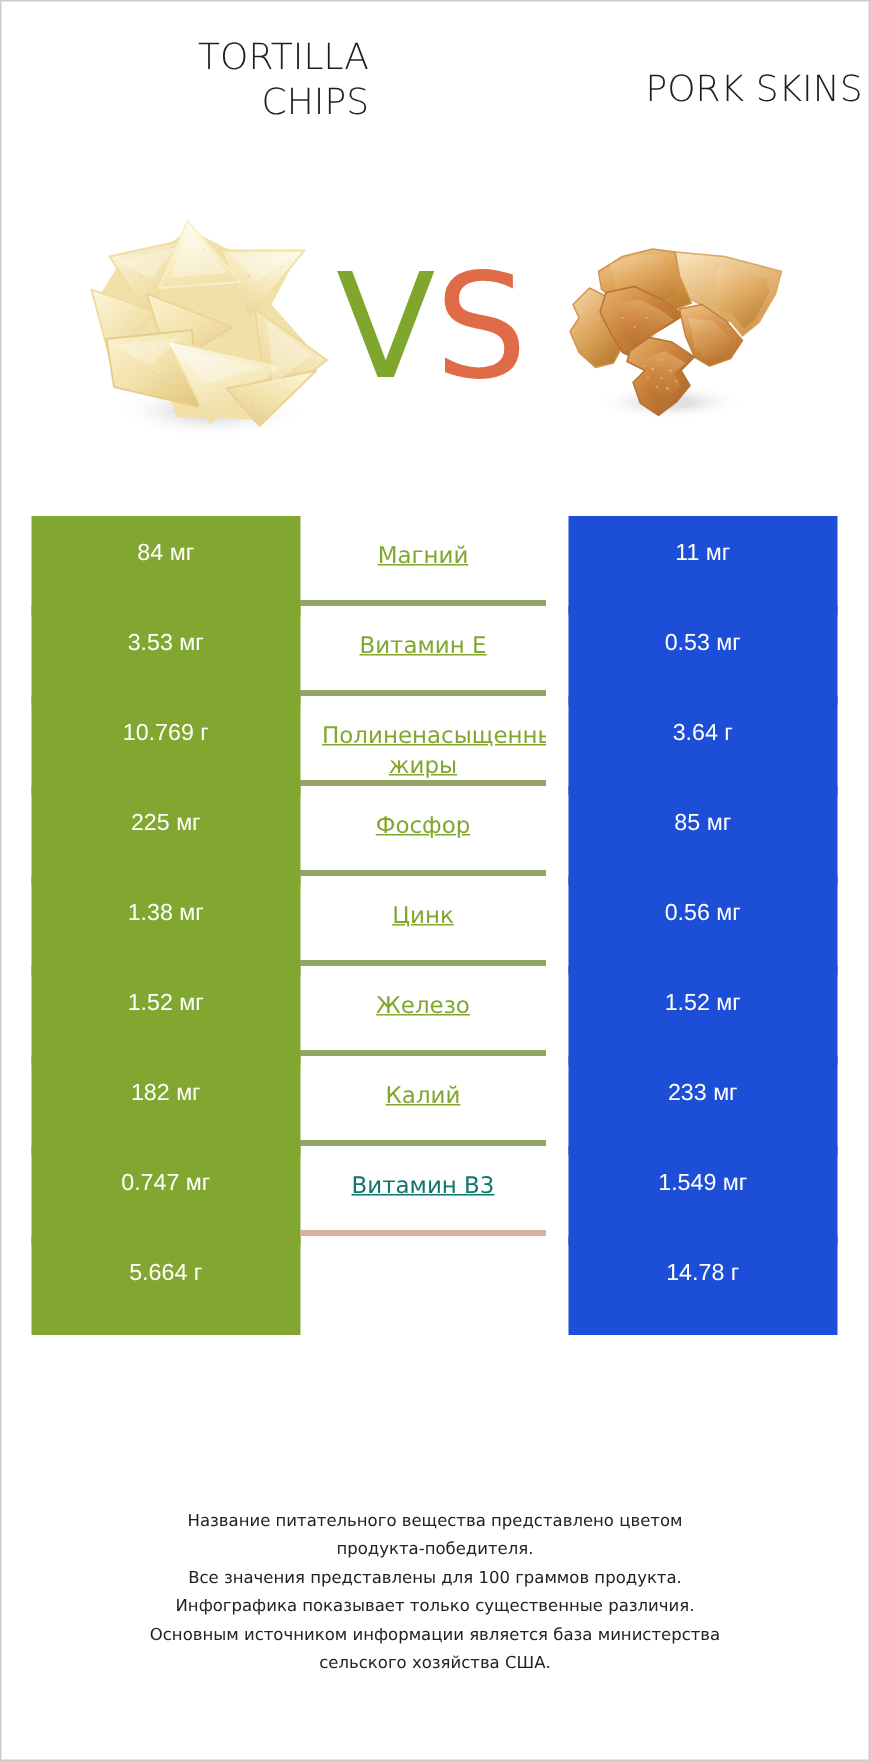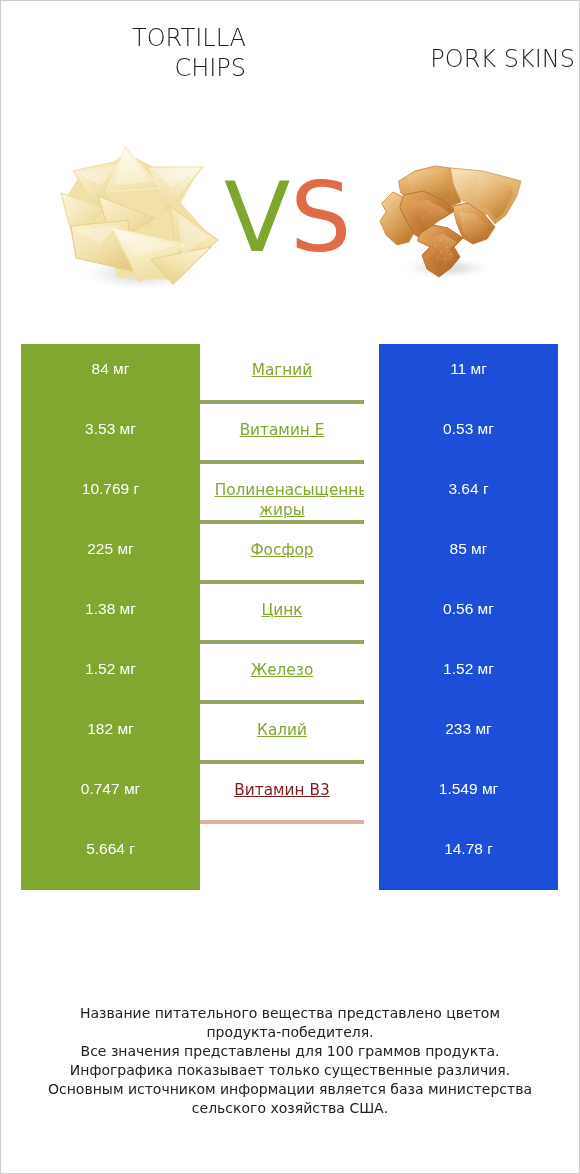--- a/index.html
+++ b/index.html
@@ -27,26 +27,26 @@
   .row{position:relative;height:58px;margin-bottom:2px;}
   .cell{position:absolute;top:0;height:66px;box-sizing:border-box;}
   .val{width:179px;will-change:transform;color:#ffffff;font-family:"Liberation Sans",sans-serif;font-size:15.5px;line-height:50.8px;text-align:center;}
   .val.left{left:0;background:#82a730;}
   .val.right{left:358px;background:#1d4ed8;}
   .name{left:179px;will-change:transform;width:164px;height:60px;text-align:center;font-size:15.3px;line-height:20.1px;
         padding:15.8px 8px 0;overflow:hidden;
         border-bottom:4px solid #0f172a;text-decoration:underline;}
   .name.wrap span{text-indent:6.7px;}
   .row.green .name{color:#82a730;border-bottom-color:#93a563;}
-  .row.orange .name{color:#7f1d1d;border-bottom-color:#dbb0a0;}
+  .row.orange .name{color:#0f766e;border-bottom-color:#dbb0a0;}
   .name span{display:block;width:100%;}
 
   
   #footer{position:absolute;will-change:transform;left:0;top:1003.9px;width:580px;text-align:center;
-          font-size:14px;line-height:19.03px;color:#222;}
+          font-size:11px;line-height:19.03px;color:#222;}
   .fline{height:19.03px;}
 </style>
 </head>
 <body>
 
 <div id="page">
 
   <div id="page-border"></div>
 
   <div class="title" id="title-left">

